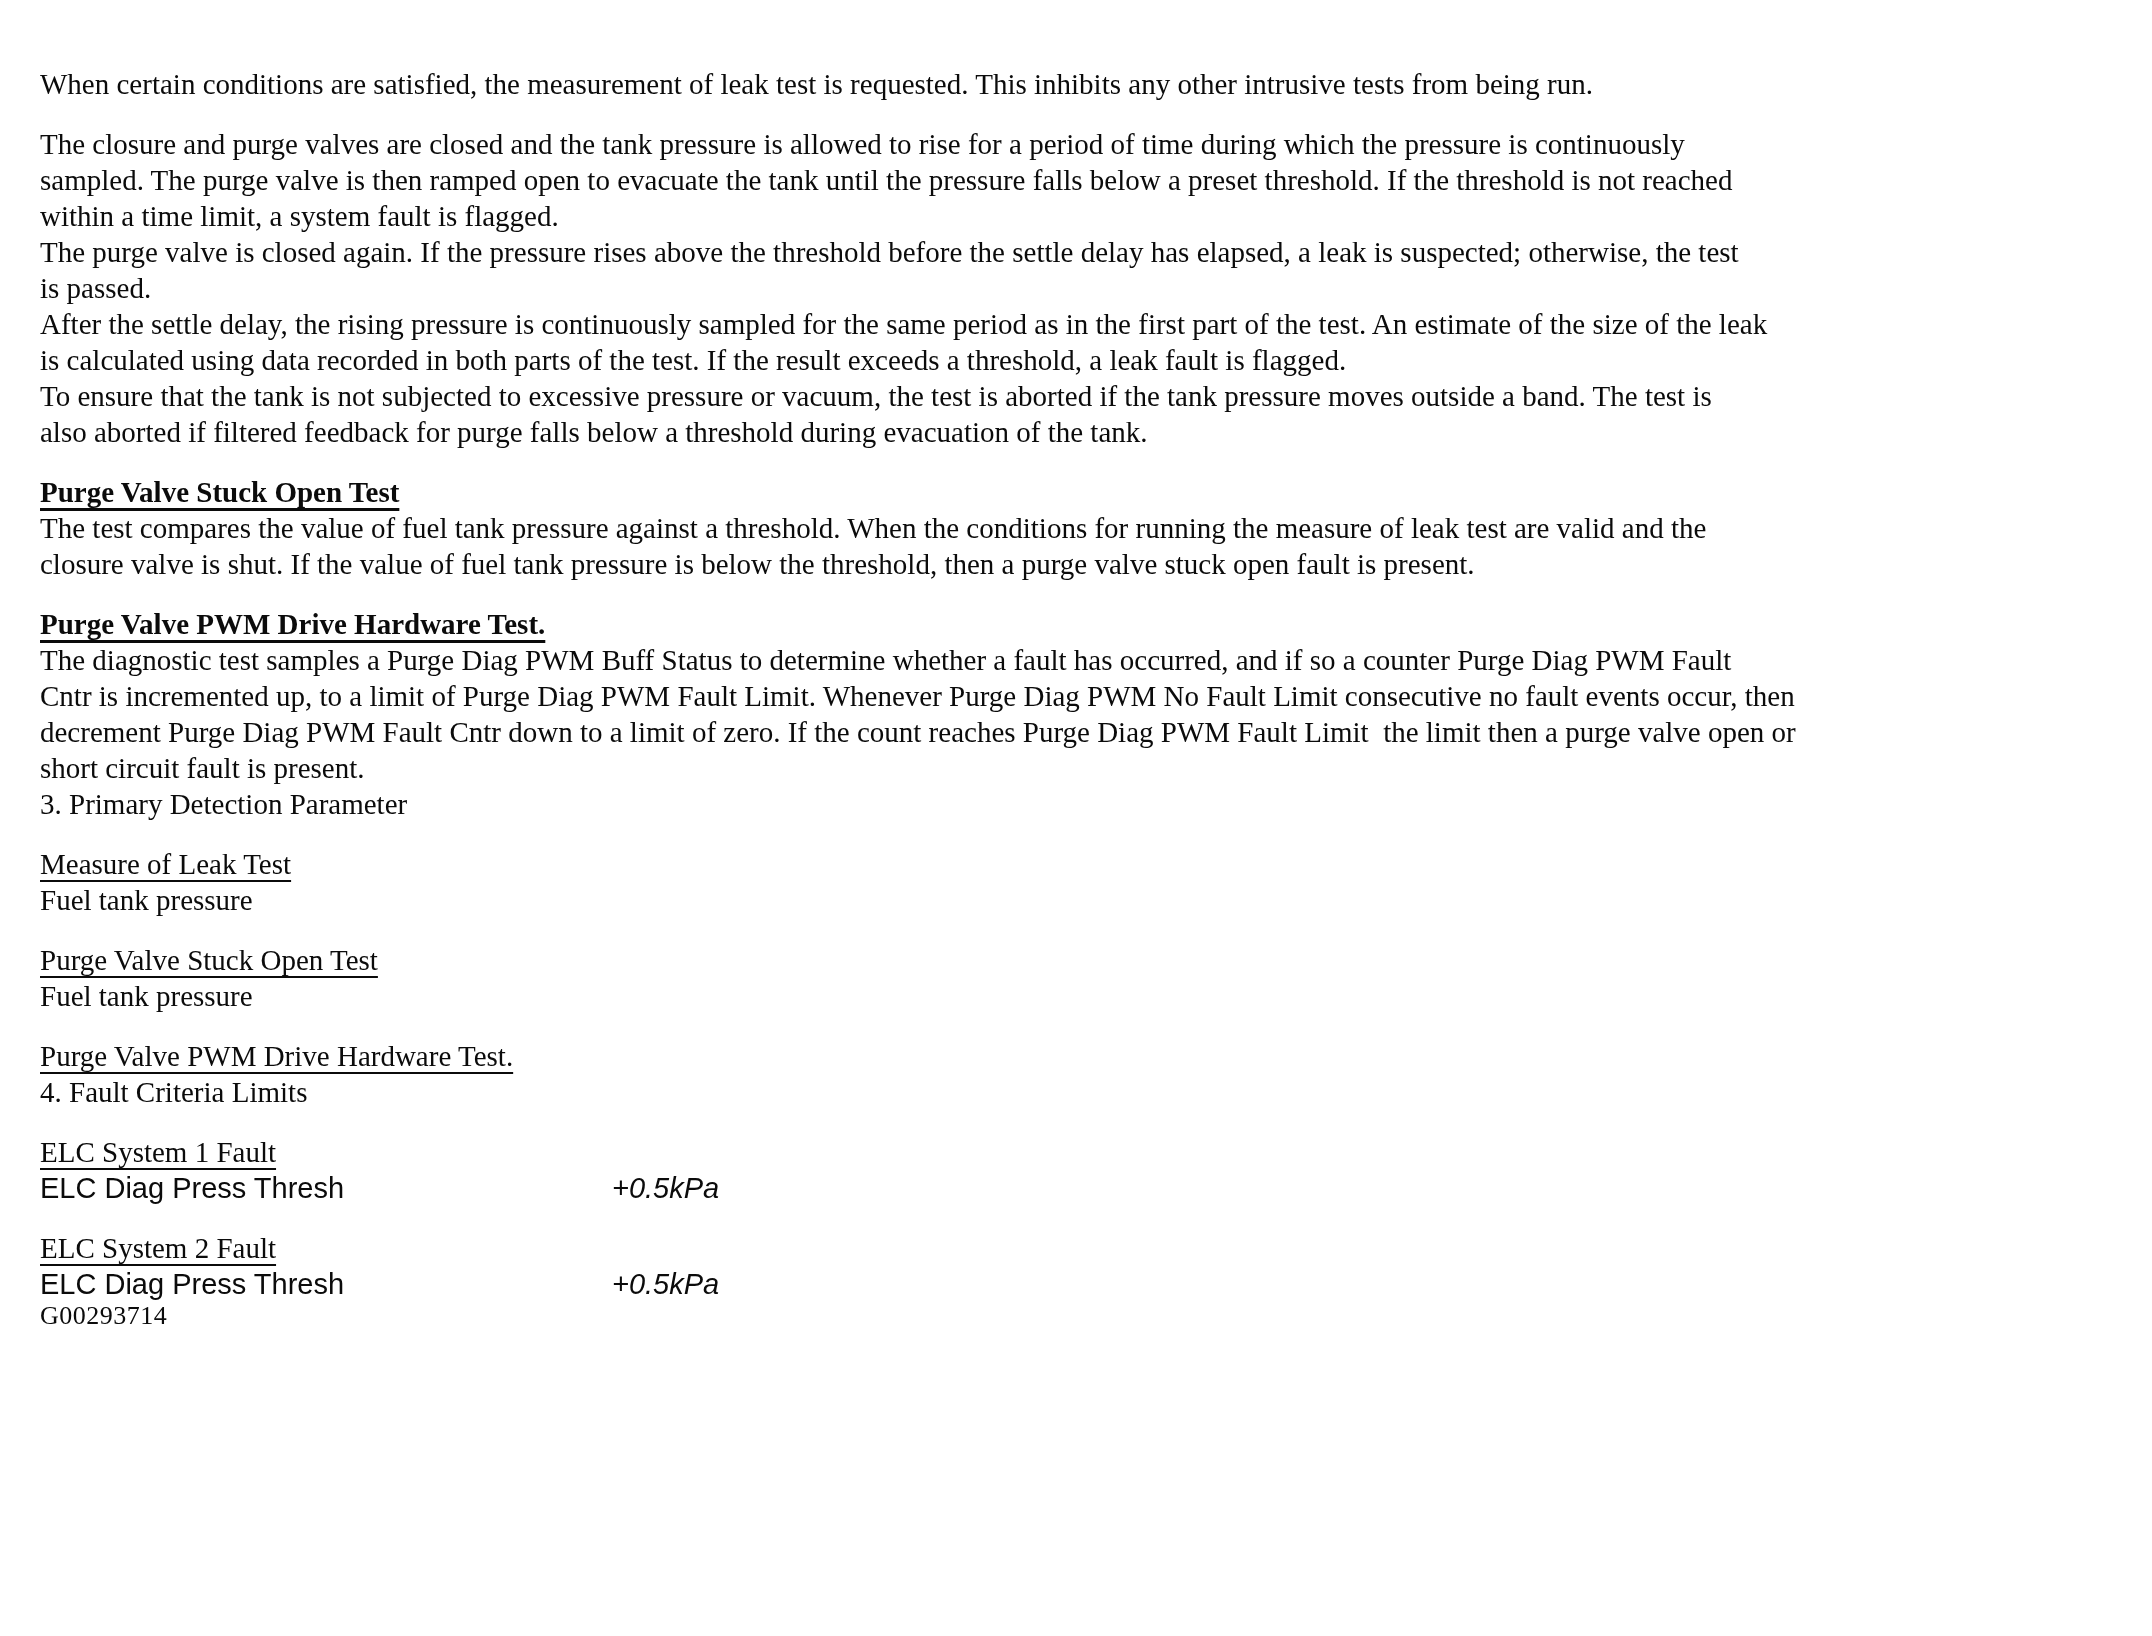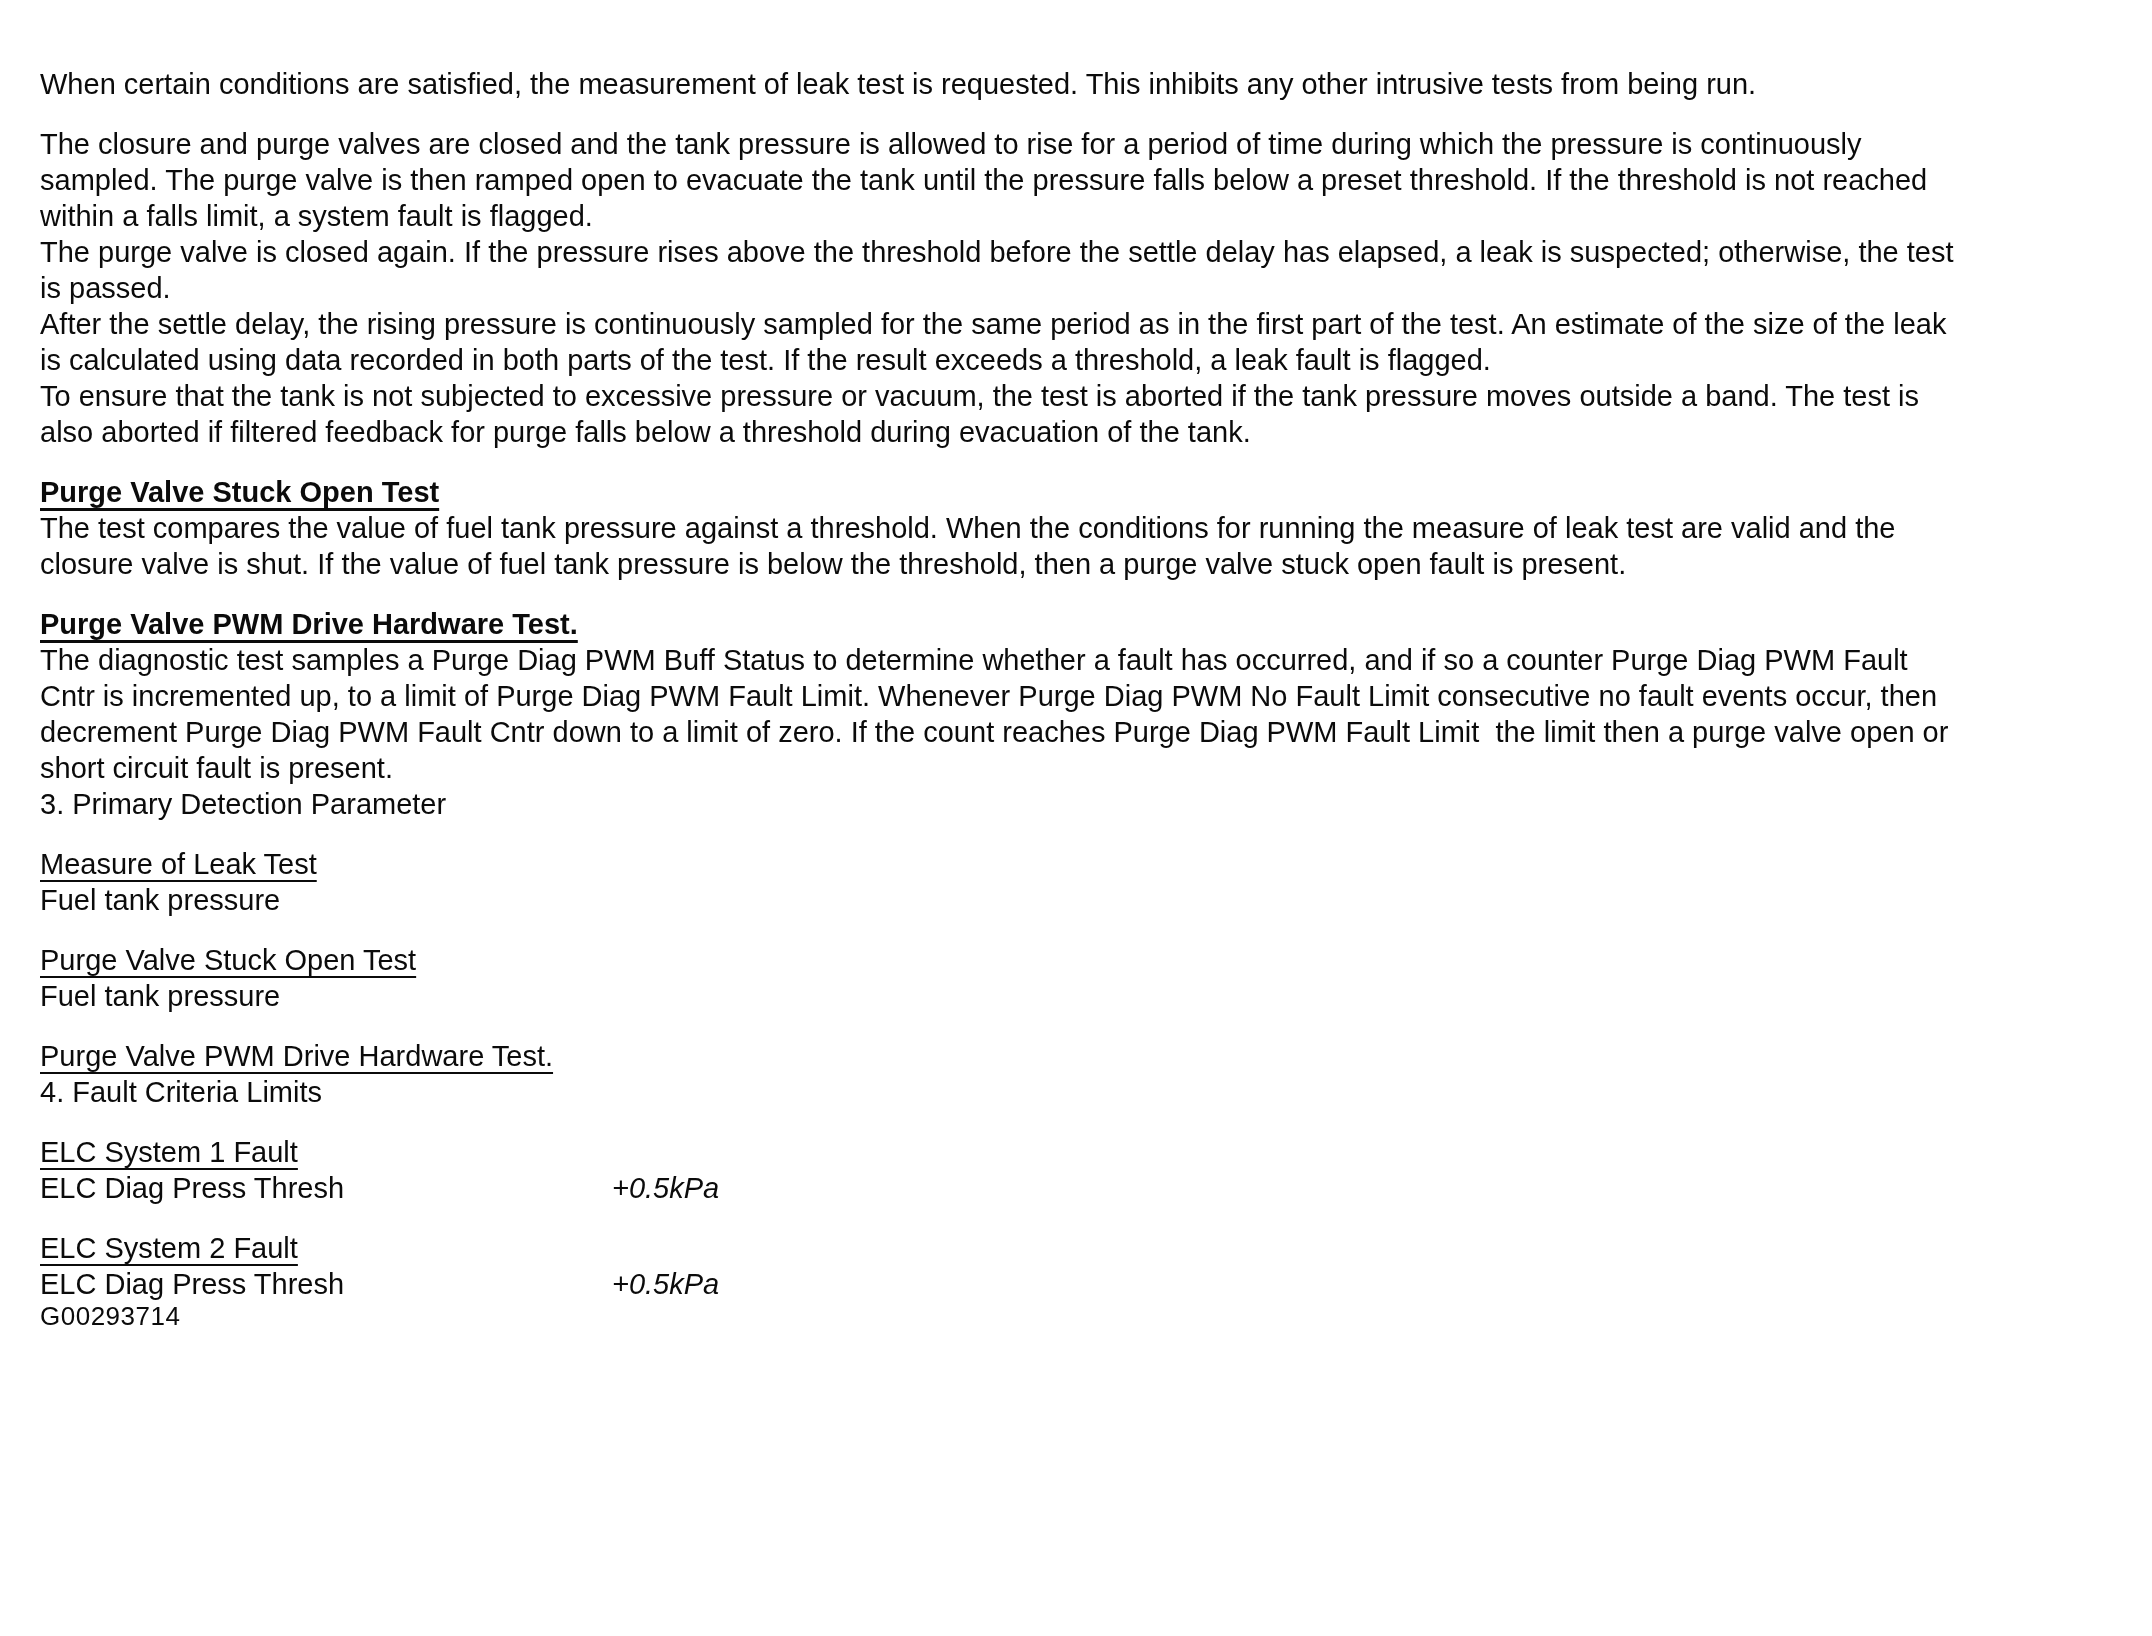--- a/index.html
+++ b/index.html
@@ -14,21 +14,21 @@
     background: #ffffff;
     box-sizing: border-box;
     padding: 66px 30px 0 40px;
     font-family: "Liberation Sans", "DejaVu Sans", sans-serif;
     font-size: 29px;
     line-height: 36px;
     color: #0b0b0b;
     overflow: hidden;
   }
   .page p { margin: 0; }
-  .ln { white-space: pre; }
+  .ln { white-space: pre; font-family: Liberation Serif, serif; }
   .block { margin-top: 24px; }
   .hd-bold {
     font-weight: 700;
     text-decoration: underline;
     text-decoration-thickness: 3px;
     text-underline-offset: 6px;
   }
   .hd {
     text-decoration: underline;
     text-decoration-thickness: 2px;
@@ -47,21 +47,21 @@
 </head>
 <body>
 
 <div class="page">
 
   <p class="ln">When certain conditions are satisfied, the measurement of leak test is requested. This inhibits any other intrusive tests from being run.</p>
 
   <div class="block">
     <p class="ln">The closure and purge valves are closed and the tank pressure is allowed to rise for a period of time during which the pressure is continuously</p>
     <p class="ln">sampled. The purge valve is then ramped open to evacuate the tank until the pressure falls below a preset threshold. If the threshold is not reached</p>
-    <p class="ln">within a falls limit, a system fault is flagged.</p>
+    <p class="ln">within a time limit, a system fault is flagged.</p>
     <p class="ln">The purge valve is closed again. If the pressure rises above the threshold before the settle delay has elapsed, a leak is suspected; otherwise, the test</p>
     <p class="ln">is passed.</p>
     <p class="ln">After the settle delay, the rising pressure is continuously sampled for the same period as in the first part of the test. An estimate of the size of the leak</p>
     <p class="ln">is calculated using data recorded in both parts of the test. If the result exceeds a threshold, a leak fault is flagged.</p>
     <p class="ln">To ensure that the tank is not subjected to excessive pressure or vacuum, the test is aborted if the tank pressure moves outside a band. The test is</p>
     <p class="ln">also aborted if filtered feedback for purge falls below a threshold during evacuation of the tank.</p>
   </div>
 
   <div class="block">
     <p class="ln"><span class="hd-bold">Purge Valve Stuck Open Test</span></p>

